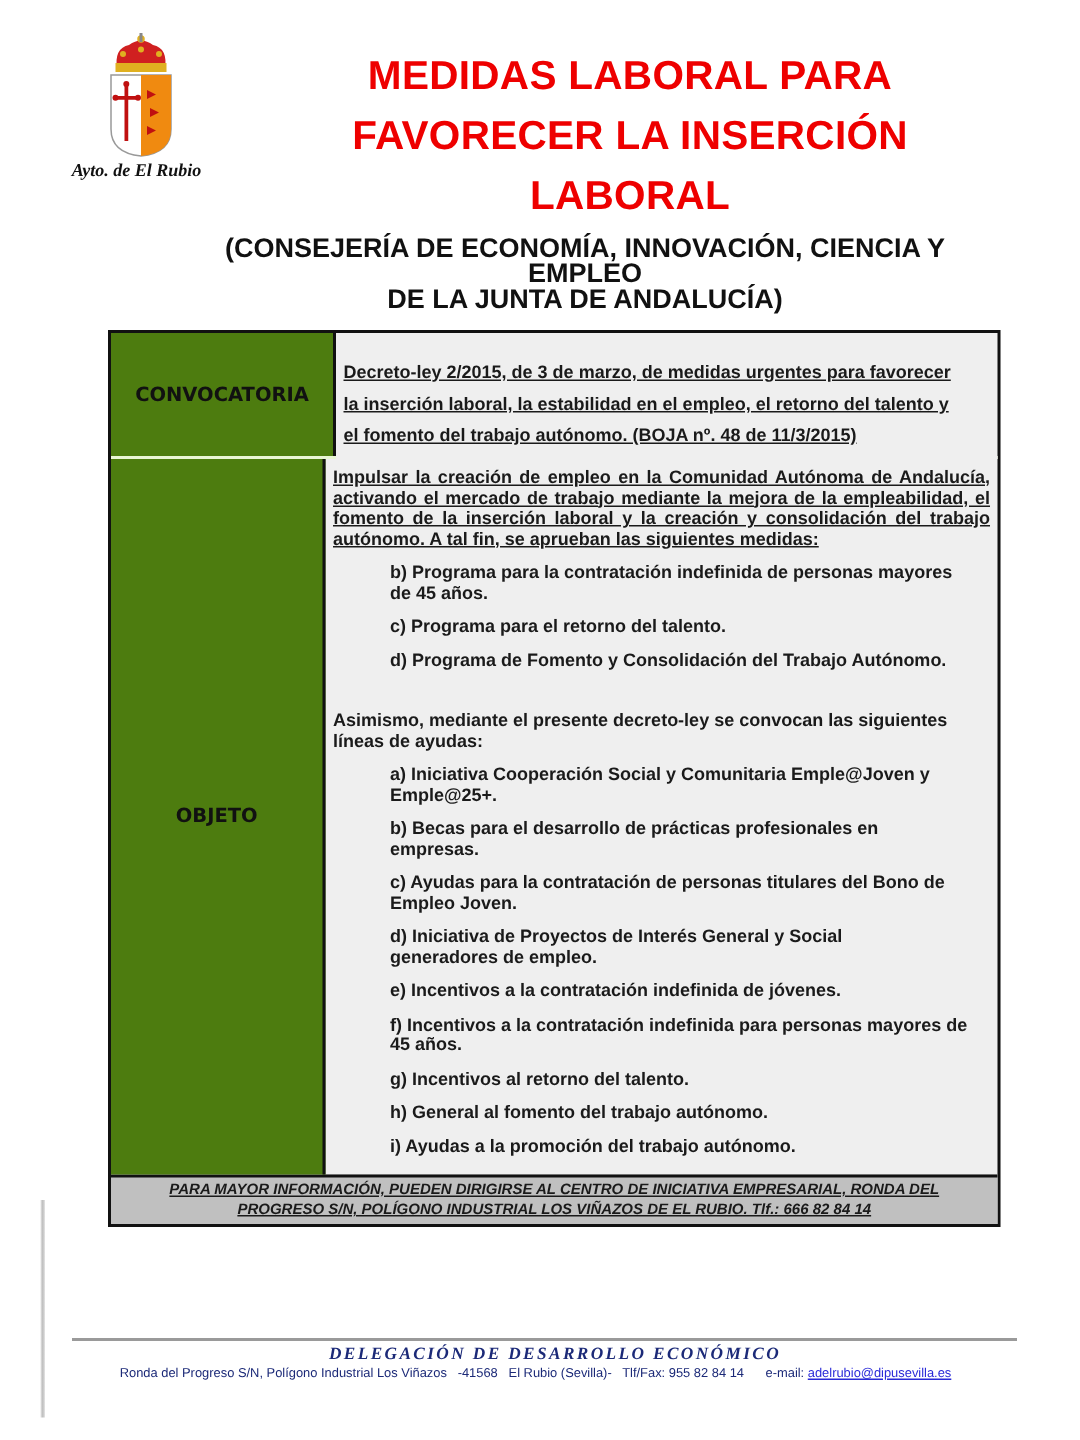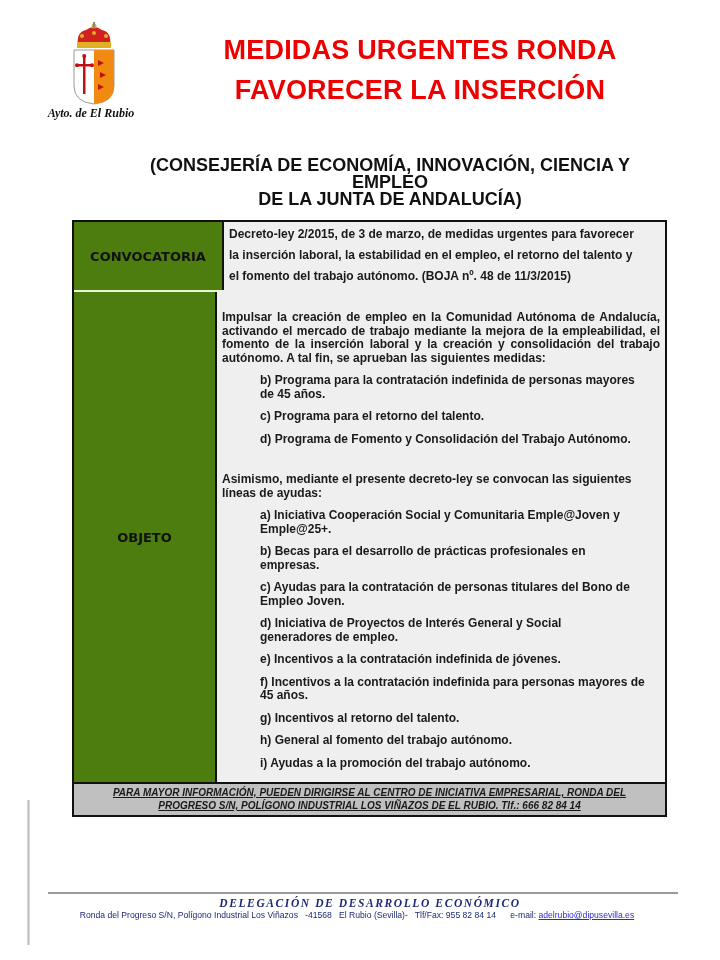--- a/index.html
+++ b/index.html
@@ -32,25 +32,25 @@
     border: 2px solid #111; background: #efefef;
   }
   .row { display: flex; }
   .row .label {
     width: 148px; background: #4d7c0f; border-right: 2px solid #111;
     display: flex; align-items: center; justify-content: center;
     font-weight: bold; font-size: 13.5px; color: #111;
   }
   .row .label span { font-family: "DejaVu Sans", sans-serif; font-size: 13px; }
   .row .content { flex: 1; padding: 3px 5px 3px 5px; font-weight: bold; font-size: 12px; color: #1a1a1a; }
-  .row-convocatoria .content { line-height: 21px; padding-top: 2px; padding-bottom: 3px; }
+  .row-convocatoria .content { line-height: 21px; padding-top: 16px; padding-bottom: 3px; text-decoration: underline; }
   .row-divider { height: 2px; background: #e8f5d0; display: flex; }
   .row-divider .l { width: 150px; background: #e9f6d4; }
   .row-divider .r { flex: 1; background: #efefef; }
-  .objeto-intro { text-align: justify; line-height: 13.5px; margin-top: 16px; }
+  .objeto-intro { text-align: justify; line-height: 13.5px; margin-top: 3px; text-decoration: underline; }
   .measures { margin: 9px 0 0 38px; }
   .measures .item { line-height: 13.5px; margin-bottom: 9px; }
   .lines-intro { margin-top: 27px; line-height: 13.5px; }
   .lines { margin: 9px 0 8px 38px; }
   .lines .item { line-height: 13.5px; margin-bottom: 9px; }
   .info-row {
     background: #c0c0c0; border-top: 2px solid #111; text-align: center;
     font-style: italic; font-weight: bold; font-size: 10px; line-height: 13px; padding: 2px 10px 3px 10px;
     color: #1a1a1a; text-decoration: underline;
   }
@@ -88,22 +88,23 @@
 
   <rect x="21" y="36" width="2.5" height="38" fill="#c01010"></rect>
   <rect x="15" y="44" width="15" height="2.5" fill="#c01010"></rect>
   <circle cx="22.2" cy="36" r="2" fill="#c01010"></circle>
   <circle cx="15" cy="45.2" r="2" fill="#c01010"></circle>
   <circle cx="30" cy="45.2" r="2" fill="#c01010"></circle>
 </svg>
 <div class="logo-caption">Ayto. de El Rubio</div>
 
 <div class="title">
-  <div>MEDIDAS URGENTES RONDA</div>
+  <div>MEDIDAS LABORAL PARA</div>
   <div>FAVORECER LA INSERCIÓN</div>
+  <div>LABORAL</div>
 </div>
 <div class="subtitle">
   <div>(CONSEJERÍA DE ECONOMÍA, INNOVACIÓN, CIENCIA Y EMPLEO</div>
   <div>DE LA JUNTA DE ANDALUCÍA)</div>
 </div>
 
 <div class="table">
   <div class="row row-convocatoria">
     <div class="label">
       <span>CONVOCATORIA</span>

